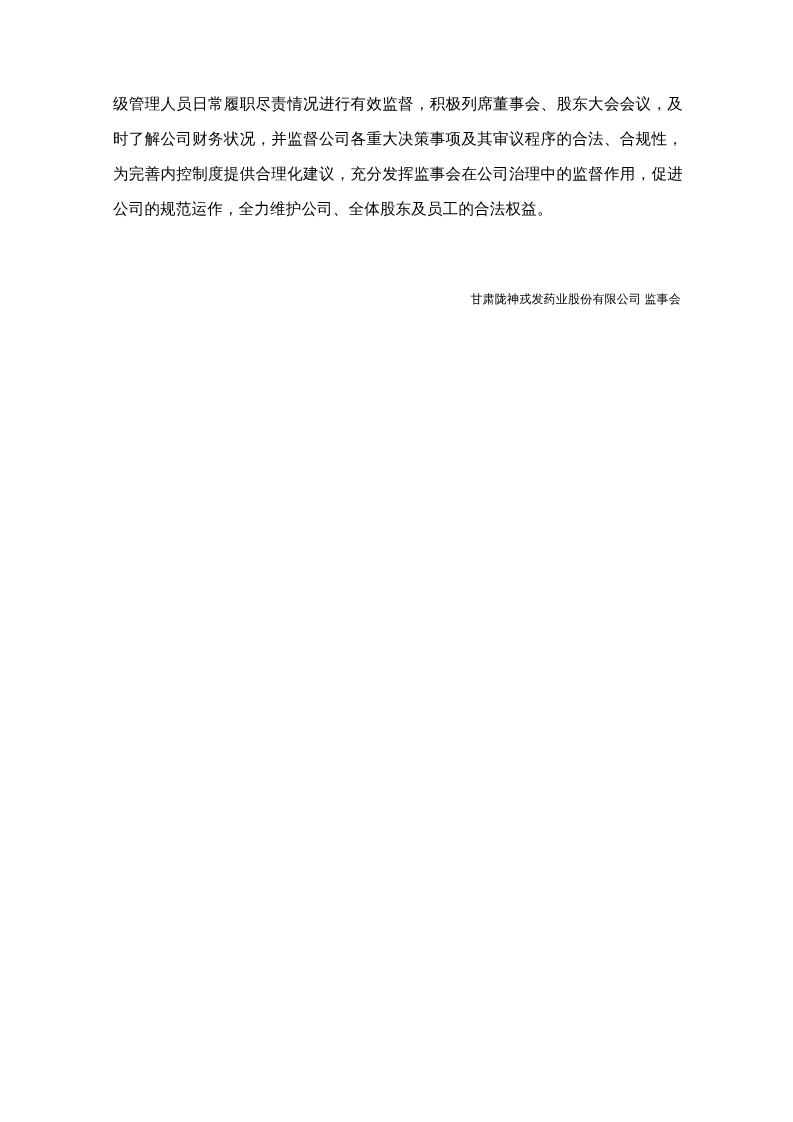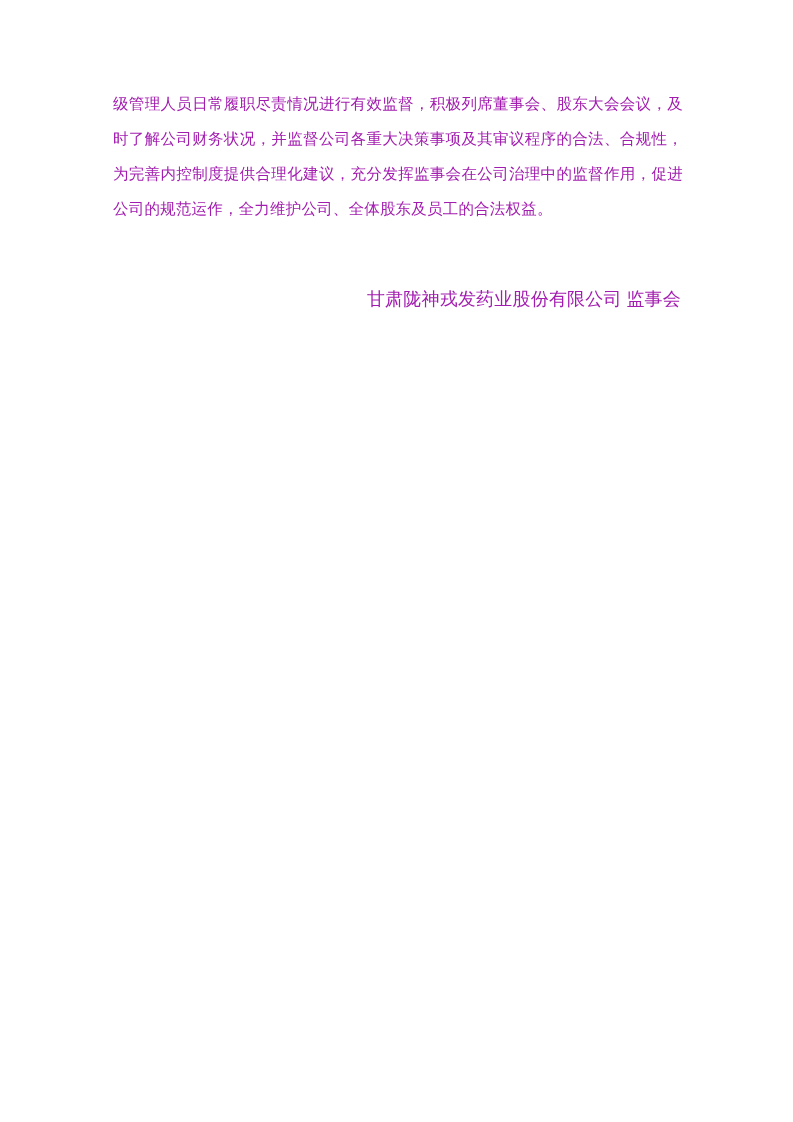--- a/index.html
+++ b/index.html
@@ -9,21 +9,21 @@
   }
   .page {
     width: 793px;
     height: 1122px;
     background: #ffffff;
     position: relative;
     margin: 0 auto;
     box-sizing: border-box;
     overflow: hidden;
     font-family: "Liberation Serif", "DejaVu Serif", serif;
-    color: #a21caf;
+    color: #000000;
   }
   .body-block {
     position: absolute;
     left: 113px;
     top: 86px;
     width: 570px;
   }
   .para {
     font-size: 15.5px;
     line-height: 35px;
@@ -34,21 +34,21 @@
     word-break: break-all;
   }
   .sign-block {
     position: absolute;
     left: 113px;
     top: 282px;
     width: 570px;
     text-align: right;
   }
   .sign-line {
-    font-size: 18px;
+    font-size: 12px;
     line-height: 35px;
     letter-spacing: 0.2px;
   }
   .sign-company {
     padding-right: 2px;
   }
   .sign-date {
     padding-right: 36px;
   }
 </style>

